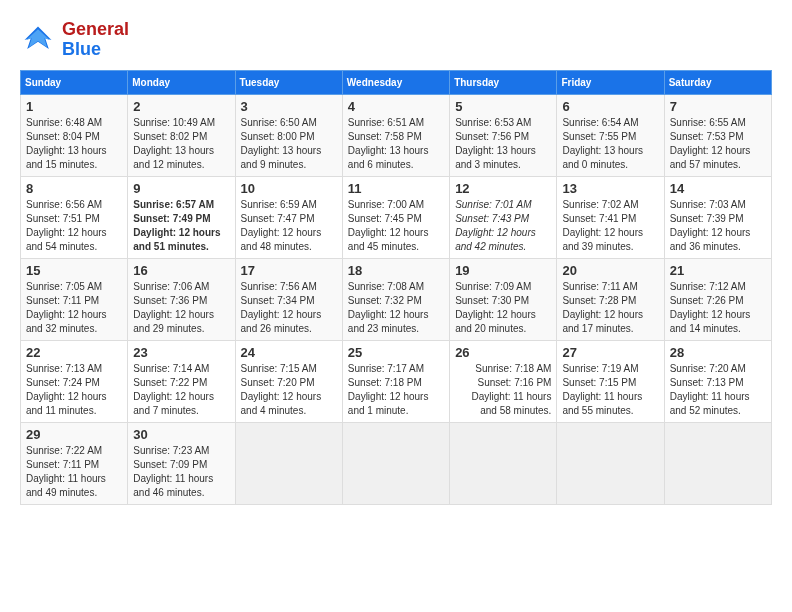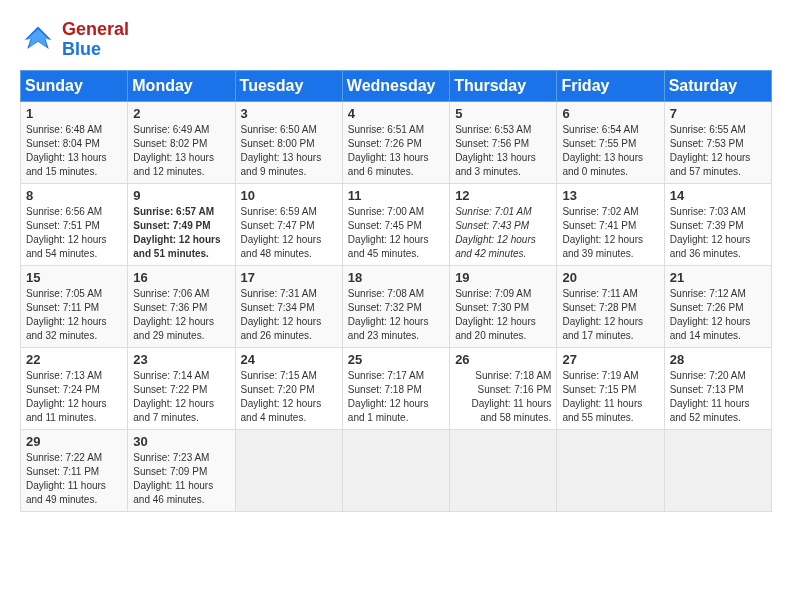--- a/index.html
+++ b/index.html
@@ -47,21 +47,21 @@
       color: #555;
     }
     table {
       width: 100%;
       border-collapse: collapse;
       table-layout: fixed;
     }
     thead tr th {
       background-color: #1a73e8;
       color: #fff;
-      font-size: 16px;
+      font-size: 10px;
       font-weight: bold;
       padding: 6px 4px;
       text-align: left;
       border: 1px solid #5a9ee8;
     }
     tbody tr td {
       border: 1px solid #ddd;
       vertical-align: top;
       padding: 4px 5px;
       font-size: 10.5px;
@@ -123,36 +123,36 @@
   <tr>
         <td>
           <span class="day-num">1</span>
           <div class="cell-info" style="white-space: pre-line;">Sunrise: 6:48 AM
 Sunset: 8:04 PM
 Daylight: 13 hours
 and 15 minutes.</div>
         </td>
         <td>
           <span class="day-num">2</span>
-          <div class="cell-info" style="white-space: pre-line;">Sunrise: 6:49 AM
+          <div class="cell-info" style="white-space: pre-line;">Sunrise: 10:49 AM
 Sunset: 8:02 PM
 Daylight: 13 hours
 and 12 minutes.</div>
         </td>
         <td>
           <span class="day-num">3</span>
           <div class="cell-info" style="white-space: pre-line;">Sunrise: 6:50 AM
 Sunset: 8:00 PM
 Daylight: 13 hours
 and 9 minutes.</div>
         </td>
         <td>
           <span class="day-num">4</span>
           <div class="cell-info" style="white-space: pre-line;">Sunrise: 6:51 AM
-Sunset: 7:26 PM
+Sunset: 7:58 PM
 Daylight: 13 hours
 and 6 minutes.</div>
         </td>
         <td>
           <span class="day-num">5</span>
           <div class="cell-info" style="white-space: pre-line;">Sunrise: 6:53 AM
 Sunset: 7:56 PM
 Daylight: 13 hours
 and 3 minutes.</div>
         </td>
@@ -232,21 +232,21 @@
         </td>
         <td>
           <span class="day-num">16</span>
           <div class="cell-info" style="white-space: pre-line;">Sunrise: 7:06 AM
 Sunset: 7:36 PM
 Daylight: 12 hours
 and 29 minutes.</div>
         </td>
         <td>
           <span class="day-num">17</span>
-          <div class="cell-info" style="white-space: pre-line;">Sunrise: 7:31 AM
+          <div class="cell-info" style="white-space: pre-line;">Sunrise: 7:56 AM
 Sunset: 7:34 PM
 Daylight: 12 hours
 and 26 minutes.</div>
         </td>
         <td>
           <span class="day-num">18</span>
           <div class="cell-info" style="white-space: pre-line;">Sunrise: 7:08 AM
 Sunset: 7:32 PM
 Daylight: 12 hours
 and 23 minutes.</div>

